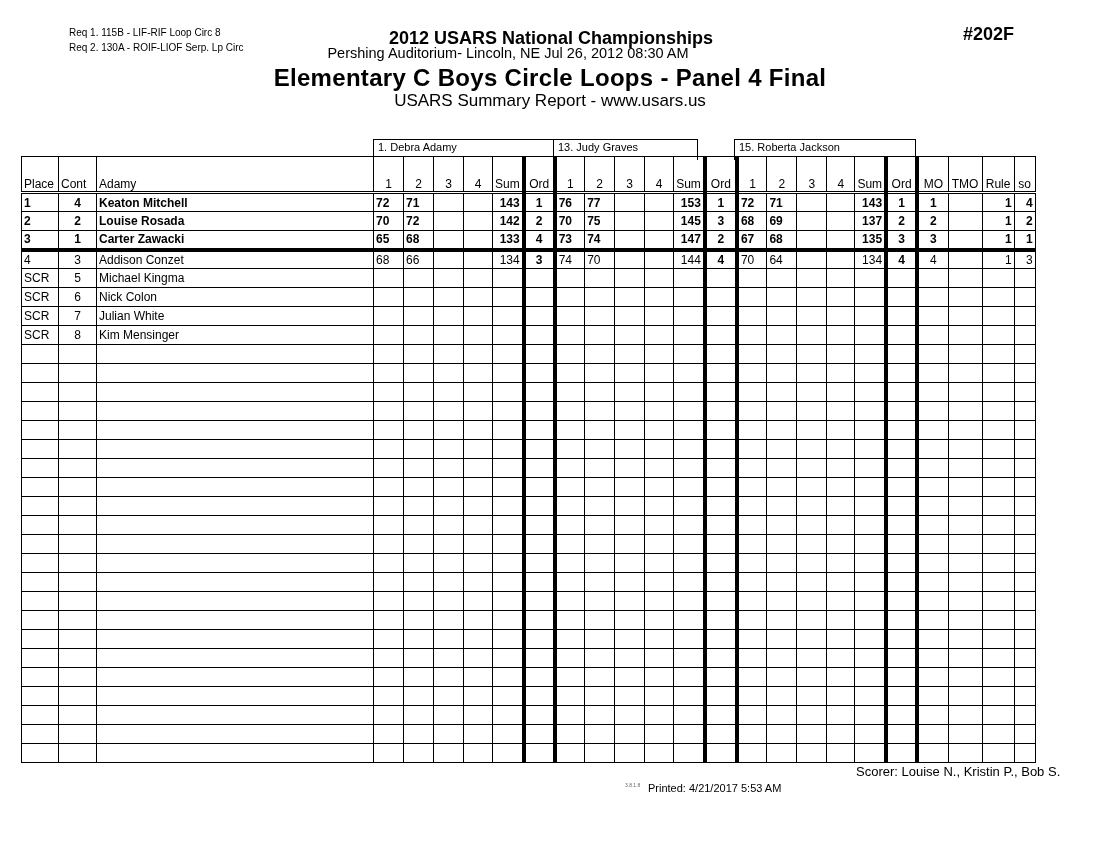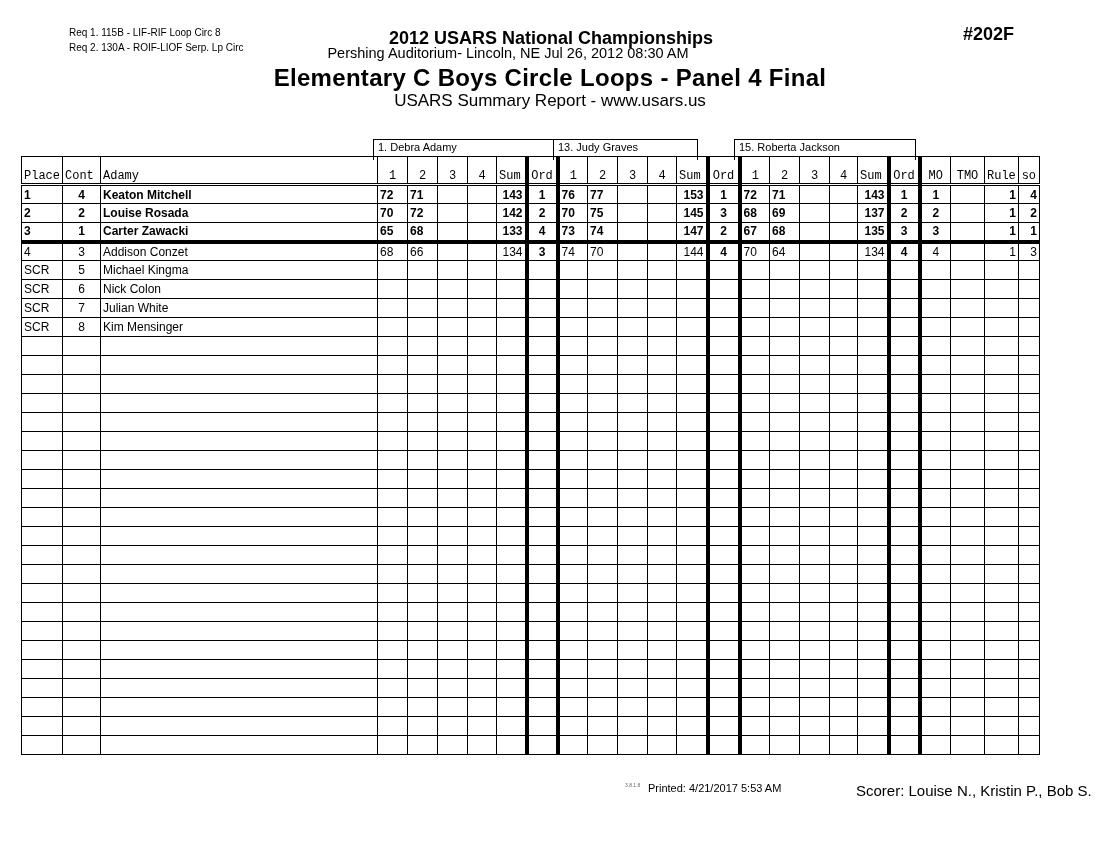--- a/index.html
+++ b/index.html
@@ -8,30 +8,30 @@
   .req{left:24px;font-size:10px;line-height:15px;margin-left:45px;}
   .title1{left:0;width:1100px;text-align:center;top:28px;font-size:18px;font-weight:bold;}
   .title1 span{position:relative;left:1px;}
   .sub{left:0;width:1016px;text-align:center;top:45px;font-size:14.5px;}
   .title2{left:0;width:1100px;text-align:center;top:64px;font-size:24px;font-weight:bold;letter-spacing:0.3px;}
   .title3{left:0;width:1100px;text-align:center;top:91px;font-size:17px;}
   .evnum{left:963px;top:24px;font-size:18px;font-weight:bold;}
   .judgebox{top:139px;height:21px;border:1px solid #000;border-bottom:none;font-size:11px;line-height:14px;padding-left:4px;box-sizing:border-box;}
   table.grid{position:absolute;left:21px;top:156px;border-collapse:collapse;table-layout:fixed;}
   table.grid td{border:1px solid #000;height:19px;padding:0 2px;font-size:12px;line-height:14px;white-space:nowrap;overflow:hidden;box-sizing:border-box;}
-  table.grid tr.hdr td{height:20px;border-bottom:3px double #000;padding-top:12px;font-family:Liberation Mono, monospace;}
+  table.grid tr.hdr td{height:20px;border-bottom:3px double #000;padding-top:20px;}
   table.grid tr.bold td{font-weight:bold;}
   table.grid tr.cut td{border-bottom:4px solid #000;}
   .c{text-align:center;}
   .r{text-align:right;}
   .thickL{border-left:4px solid #000 !important;}
   .ord{font-weight:bold;text-align:center;}
   .footer-ver{left:625px;top:782px;font-size:5px;color:#666;}
   .footer-print{left:648px;top:782px;font-size:11px;}
-  .footer-scorer{left:856px;top:782px;font-size:15px;}
+  .footer-scorer{left:856px;top:764px;font-size:13px;}
 </style>
 </head>
 <body>
 
 <div class="abs req" style="top:25px">Req  1.  115B - LIF-RIF Loop Circ 8</div>
 <div class="abs req" style="top:40px">Req  2.  130A - ROIF-LIOF Serp. Lp Circ</div>
 <div class="abs title1"><span>2012 USARS National Championships</span></div>
 <div class="abs sub">Pershing Auditorium- Lincoln, NE  Jul 26, 2012  08:30 AM</div>
 <div class="abs title2">Elementary C Boys Circle Loops - Panel 4 Final</div>
 <div class="abs title3">USARS Summary Report - www.usars.us</div>

